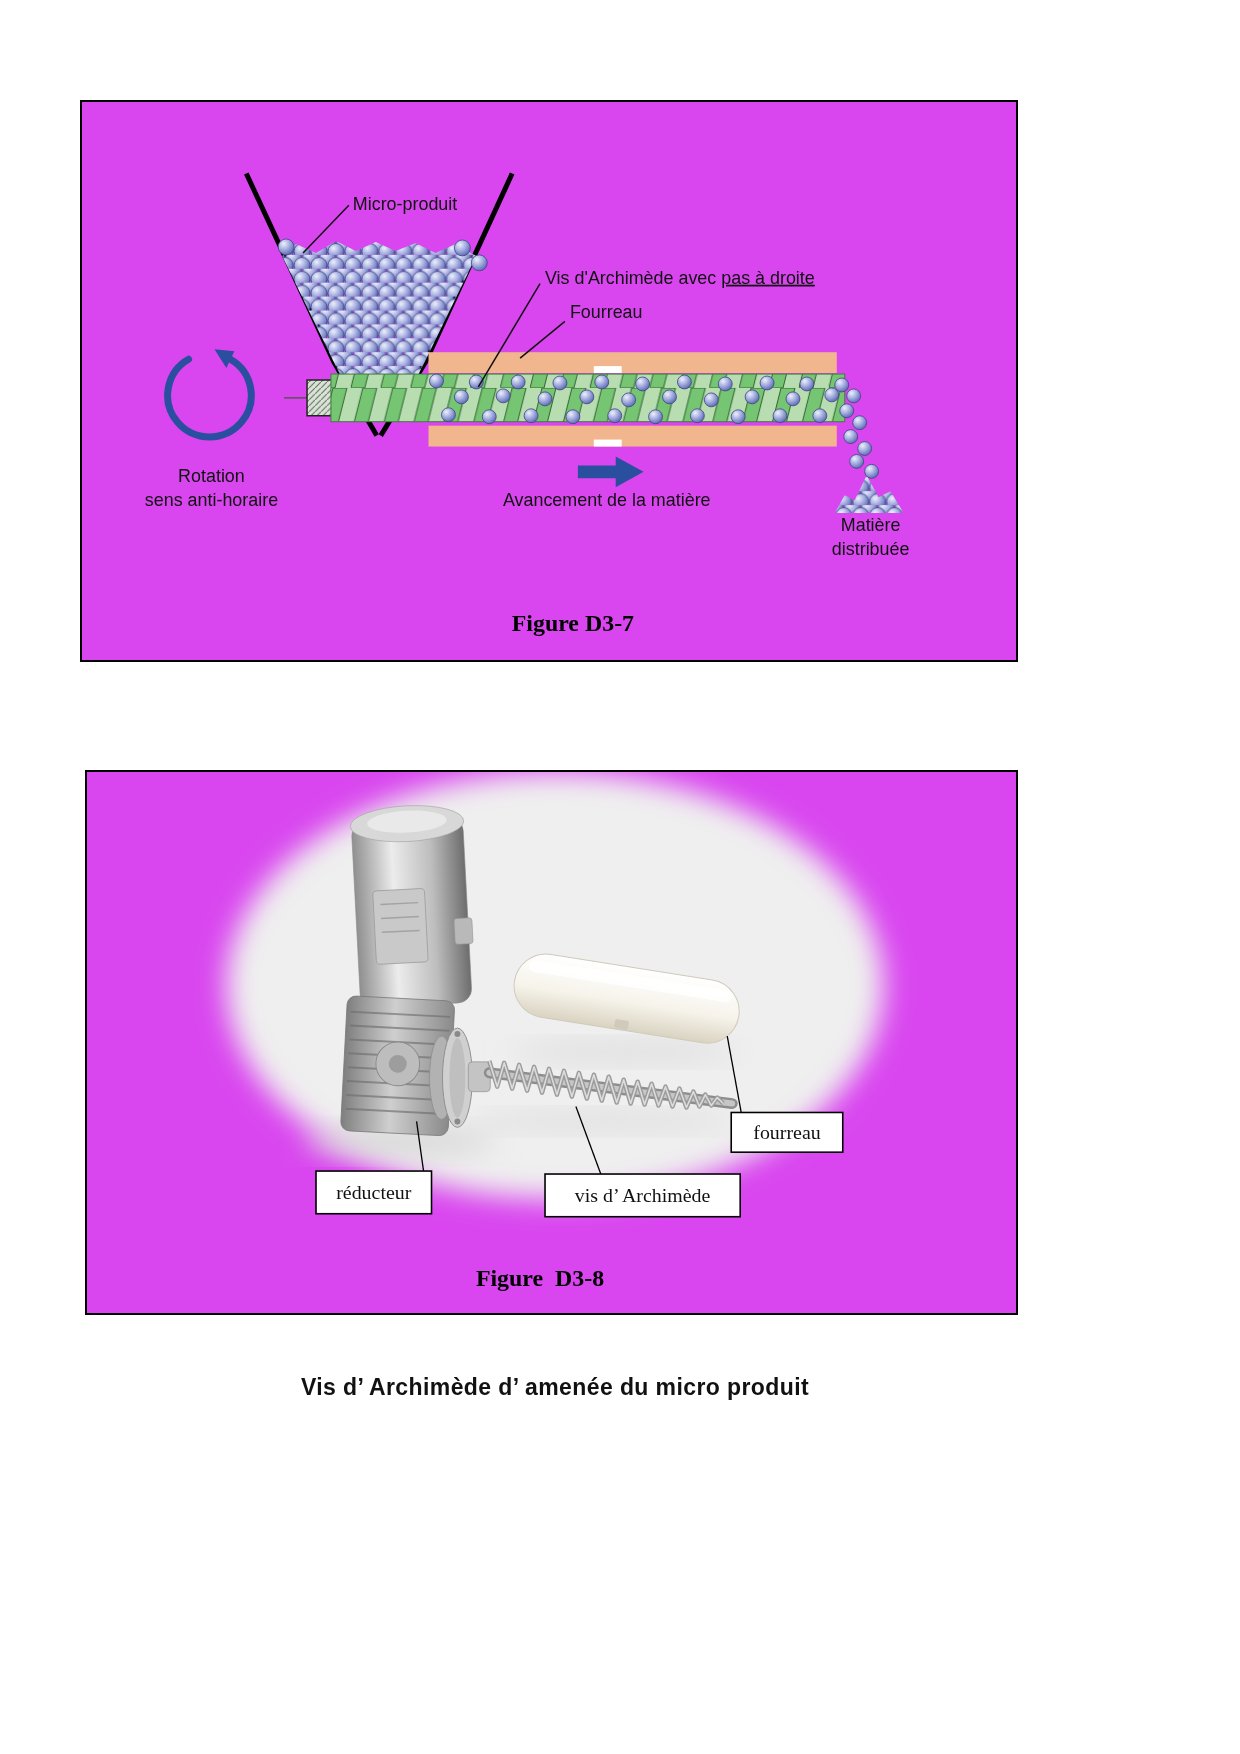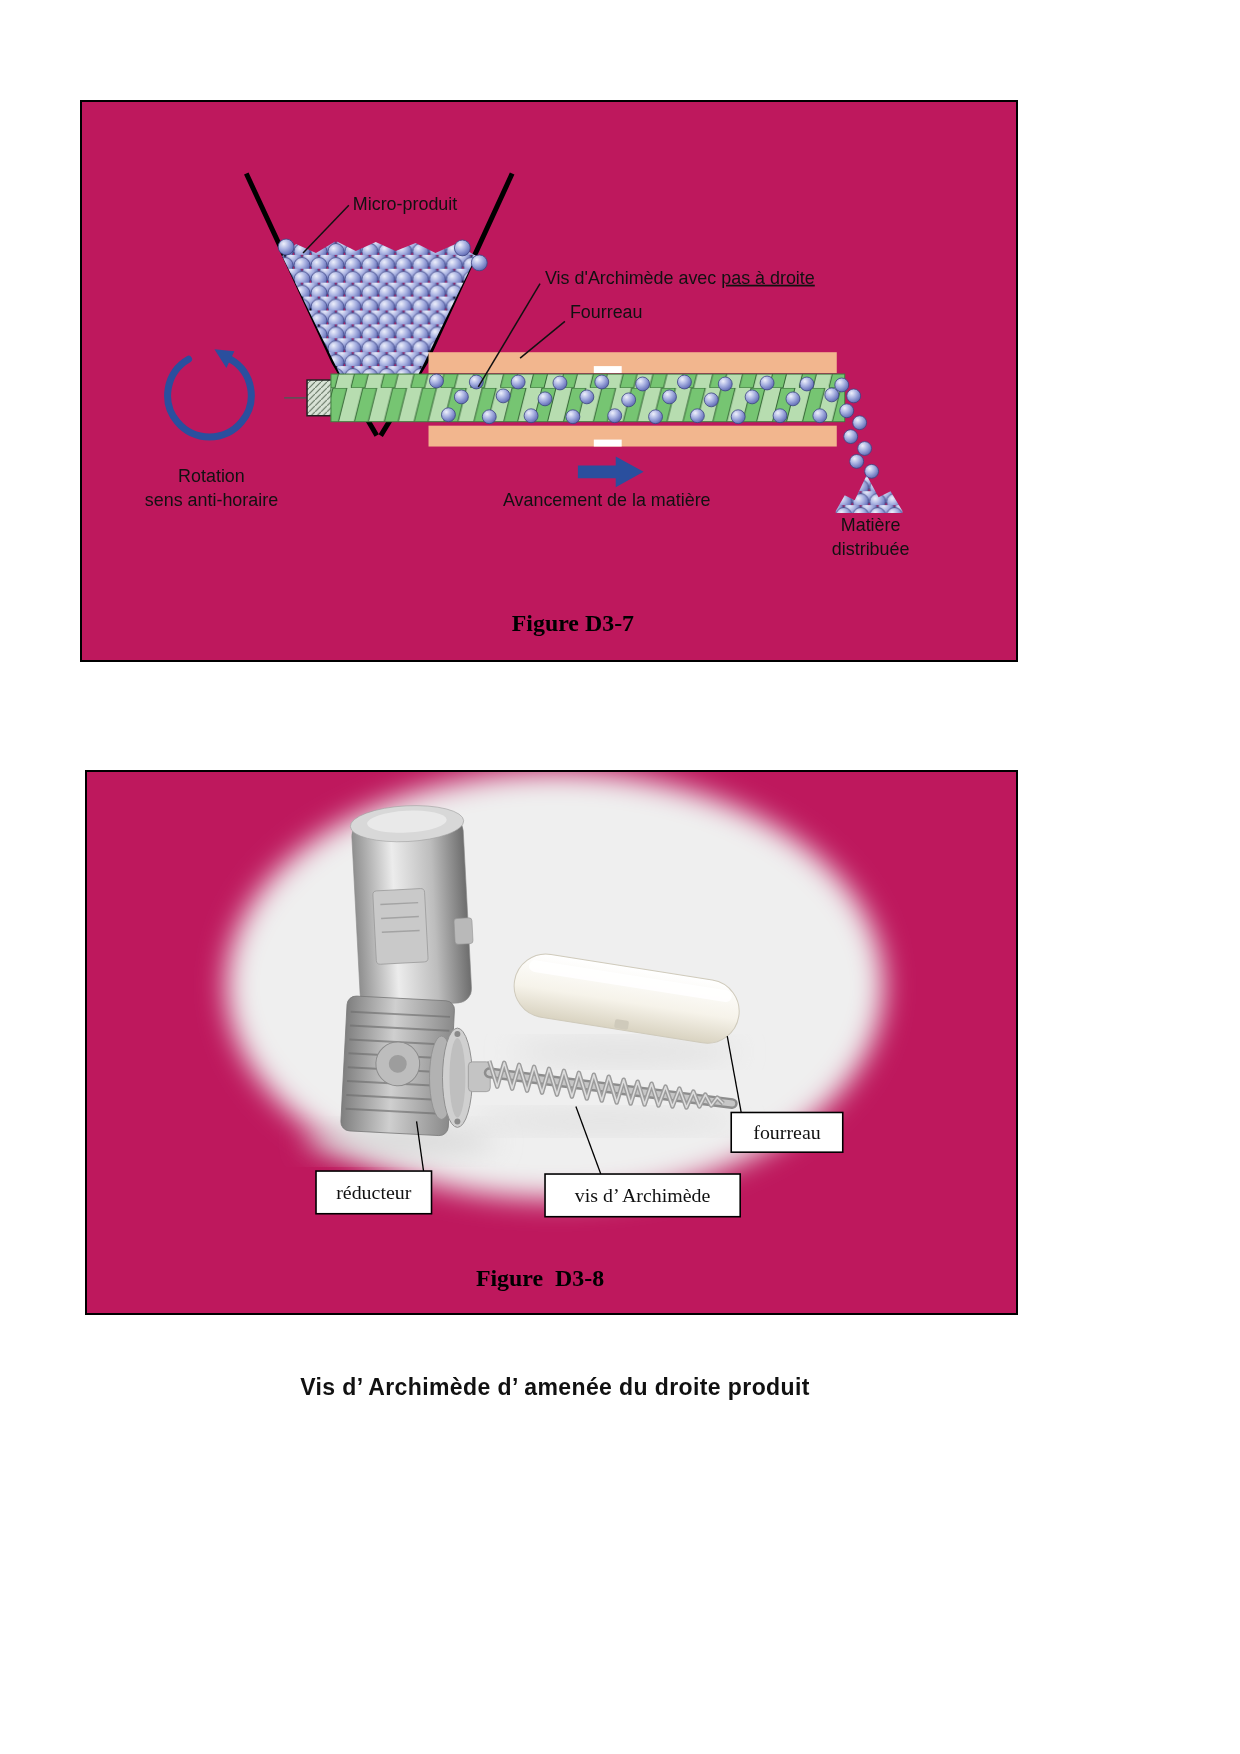--- a/index.html
+++ b/index.html
@@ -1,18 +1,18 @@
 <!DOCTYPE html>
 <html><head>
 <meta charset="utf-8">
 <style>
   html,body{margin:0;padding:0;background:#ffffff;}
   .page{position:relative;width:1240px;height:1754px;background:#ffffff;
         font-family:"Liberation Sans",sans-serif;overflow:hidden;}
-  .figbox{position:absolute;border:2px solid #000;background:#be185d;box-sizing:border-box;}
+  .figbox{position:absolute;border:2px solid #000;background:#d946ef;box-sizing:border-box;}
   .fig1{left:80px;top:100px;width:938px;height:562px;}
   .fig2{left:85px;top:770px;width:933px;height:545px;}
   .figbox svg{display:block;width:100%;height:100%;}
   .bottom-title{position:absolute;left:85px;top:1374px;width:940px;text-align:center;
         font-weight:bold;font-size:23px;letter-spacing:0.4px;color:#111;
         font-family:"Liberation Sans",sans-serif;}
   text{user-select:none;}
   .lbl{font-family:"Liberation Sans",sans-serif;font-size:18px;fill:#111;}
   .cap{font-family:"Liberation Serif",serif;font-size:24px;font-weight:bold;fill:#000;}
   .boxlbl{font-family:"Liberation Serif",serif;font-size:20px;fill:#111;}
@@ -248,15 +248,15 @@
       </g>
       <g>
         <rect x="460" y="405" width="196" height="43" fill="#ffffff" stroke="#000" stroke-width="1.6"></rect>
         <text class="boxlbl" x="558" y="433" text-anchor="middle">vis d’ Archimède</text>
       </g>
 
       <text class="cap" x="455" y="518" text-anchor="middle" style="white-space:pre">Figure  D3-8</text>
     </svg>
   </div>
 
-  <div class="bottom-title">Vis d’ Archimède d’ amenée du droite produit</div>
+  <div class="bottom-title">Vis d’ Archimède d’ amenée du micro produit</div>
 
 </div>
 
 </body></html>

